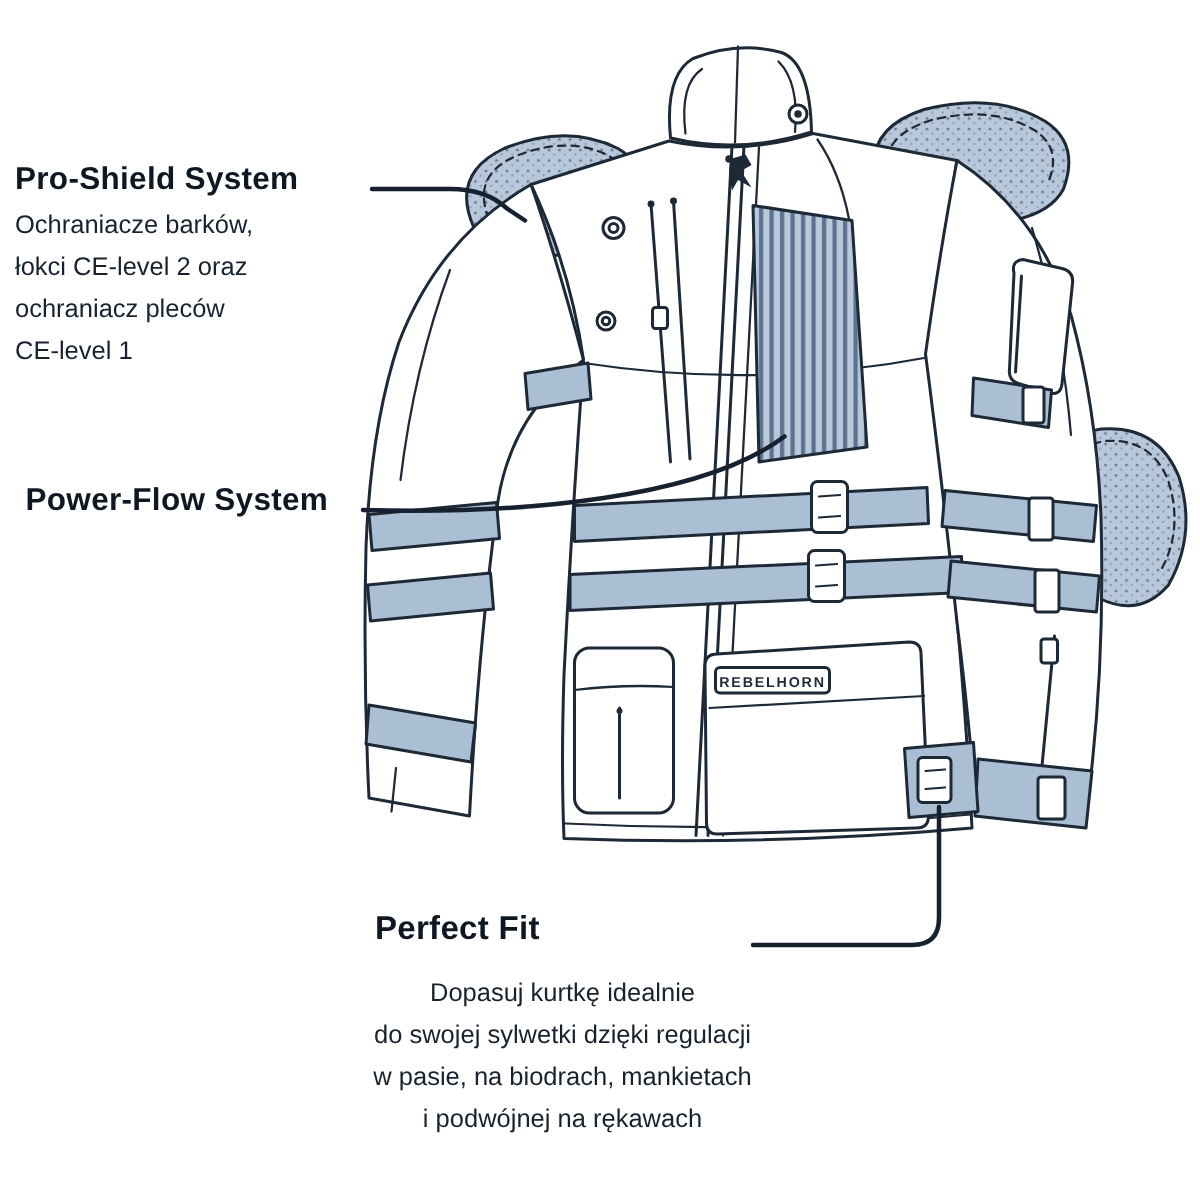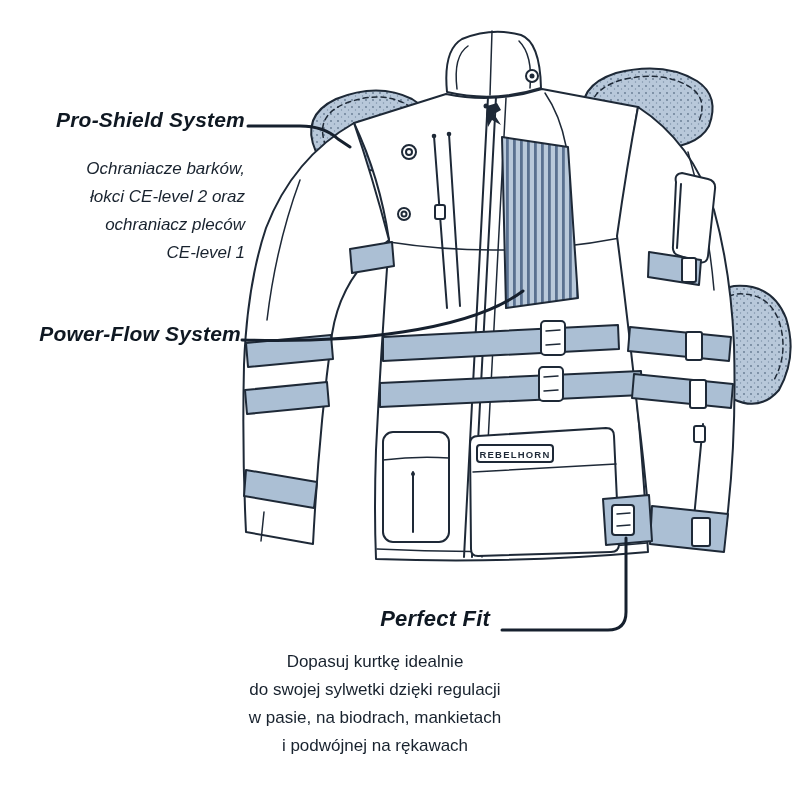--- a/index.html
+++ b/index.html
@@ -2,25 +2,25 @@
 <html><head>
 <meta charset="utf-8">
 <style>
   * { margin:0; padding:0; box-sizing:border-box; }
   html,body { width:800px; height:800px; background:#ffffff;
     font-family:"Liberation Sans","DejaVu Sans",sans-serif; color:#18222e; }
   #page { position:relative; width:800px; height:800px; background:#ffffff; overflow:hidden; }
   #jacket-svg { position:absolute; left:0; top:0; }
   .callout { position:absolute; }
   .callout h2 { font-size:21px; font-weight:700; color:#0f1822; letter-spacing:.2px; }
-  .callout p { margin-top:23px; font-size:17px; line-height:28px; white-space:pre-line; color:#18222e; }
-  .align-right { text-align:right;font-style:italic; }
+  .callout p { margin-top:4px; font-size:17px; line-height:28px; white-space:pre-line; color:#18222e; }
+  .align-right { text-align:left; }
   .align-center { text-align:center; }
   #callout-pro-shield   { top:108px; left:10px;  width:235px; }
-  #callout-power-flow   { top:322px; left:6px;   width:235px; }
+  #callout-power-flow   { top:322px; left:17px;   width:235px; }
   #callout-perfect-fit-title { top:606px; left:250px; width:240px; }
   #callout-perfect-fit-title h2 { font-size:22px; }
   #callout-perfect-fit-desc  { top:648px; left:222px; width:306px; }
 </style>
 </head>
 <body>
 
 <div id="page">
 
   <svg id="jacket-svg" width="800" height="800" viewBox="0 0 800 800">

